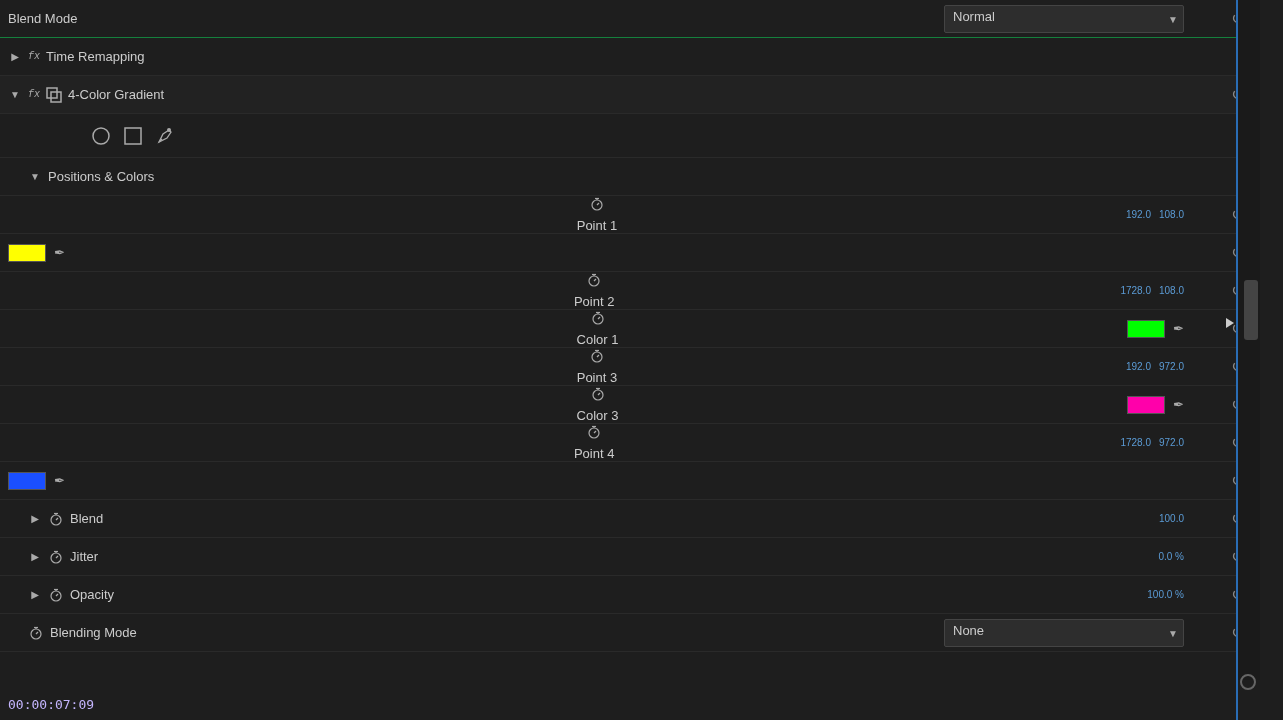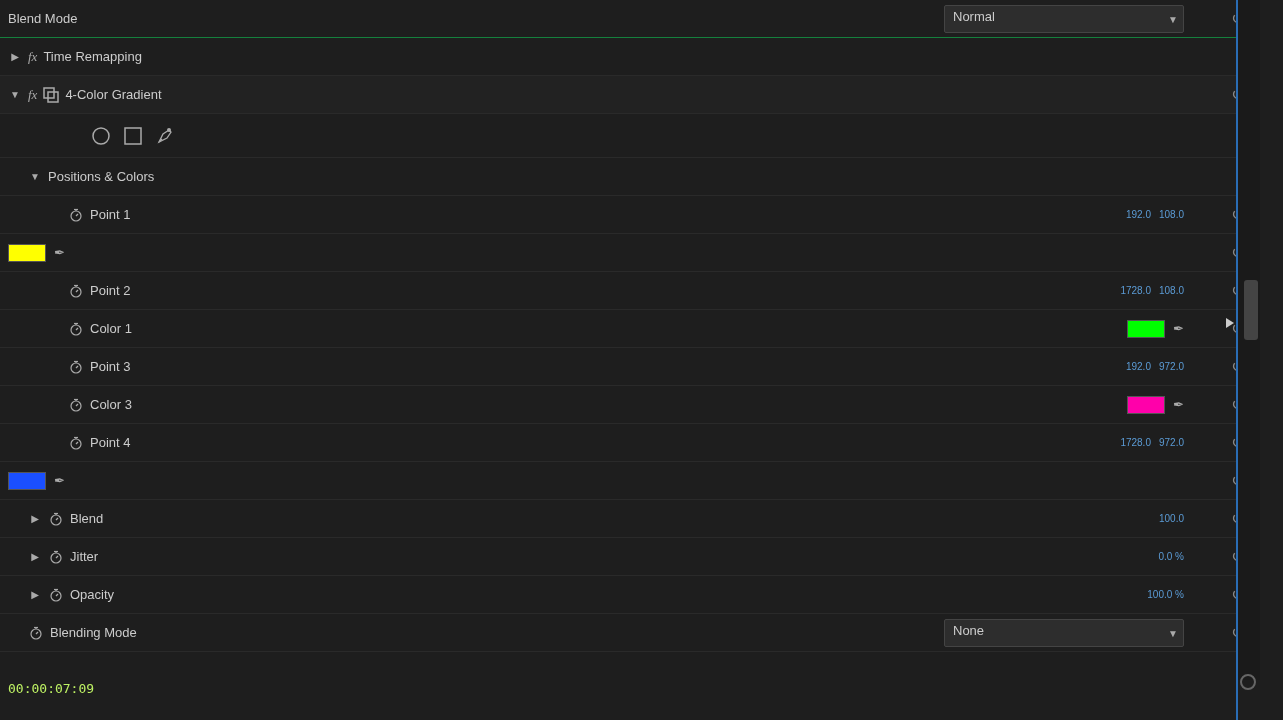--- a/index.html
+++ b/index.html
@@ -31,21 +31,21 @@
 
     .row-label {
       flex: 1;
       display: flex;
       align-items: center;
       gap: 6px;
       color: #cccccc;
     }
 
     .row-label.indent-1 { padding-left: 20px; }
-    .row-label.indent-3 { padding-left: 60px; }
+    .row-label.indent-3 { padding-left: 60px; flex-direction: column; }
 
     .row-value {
       display: flex;
       align-items: center;
       gap: 8px;
       margin-right: 40px;
     }
 
     .value-blue {
       color: #5b9bd5;
@@ -84,23 +84,23 @@
       flex-shrink: 0;
     }
 
     .stopwatch-icon svg {
       width: 14px;
       height: 14px;
     }
 
     .fx-icon {
       color: #aaa;
-      font-size: 13px;
+      font-size: 10px;
       font-style: italic;
-      font-family: Liberation Serif, serif;
+      font-family: Liberation Mono, monospace;
     }
 
     .shape-icons {
       display: flex;
       gap: 6px;
       padding-left: 80px;
       align-items: center;
     }
 
     .shape-icon {
@@ -207,23 +207,23 @@
       width: 16px;
       height: 16px;
       border-radius: 50%;
       border: 2px solid #666;
       background: transparent;
     }
 
     
     .timestamp {
       position: absolute;
-      bottom: 24px;
+      bottom: 8px;
       left: 8px;
-      color: #bef264;
+      color: #c4b5fd;
       font-size: 13px;
       font-family: monospace;
     }
 
     .section-shape-icons-row {
       height: 44px;
       background: #1e1e1e;
       display: flex;
       align-items: center;
       padding: 4px 8px;

